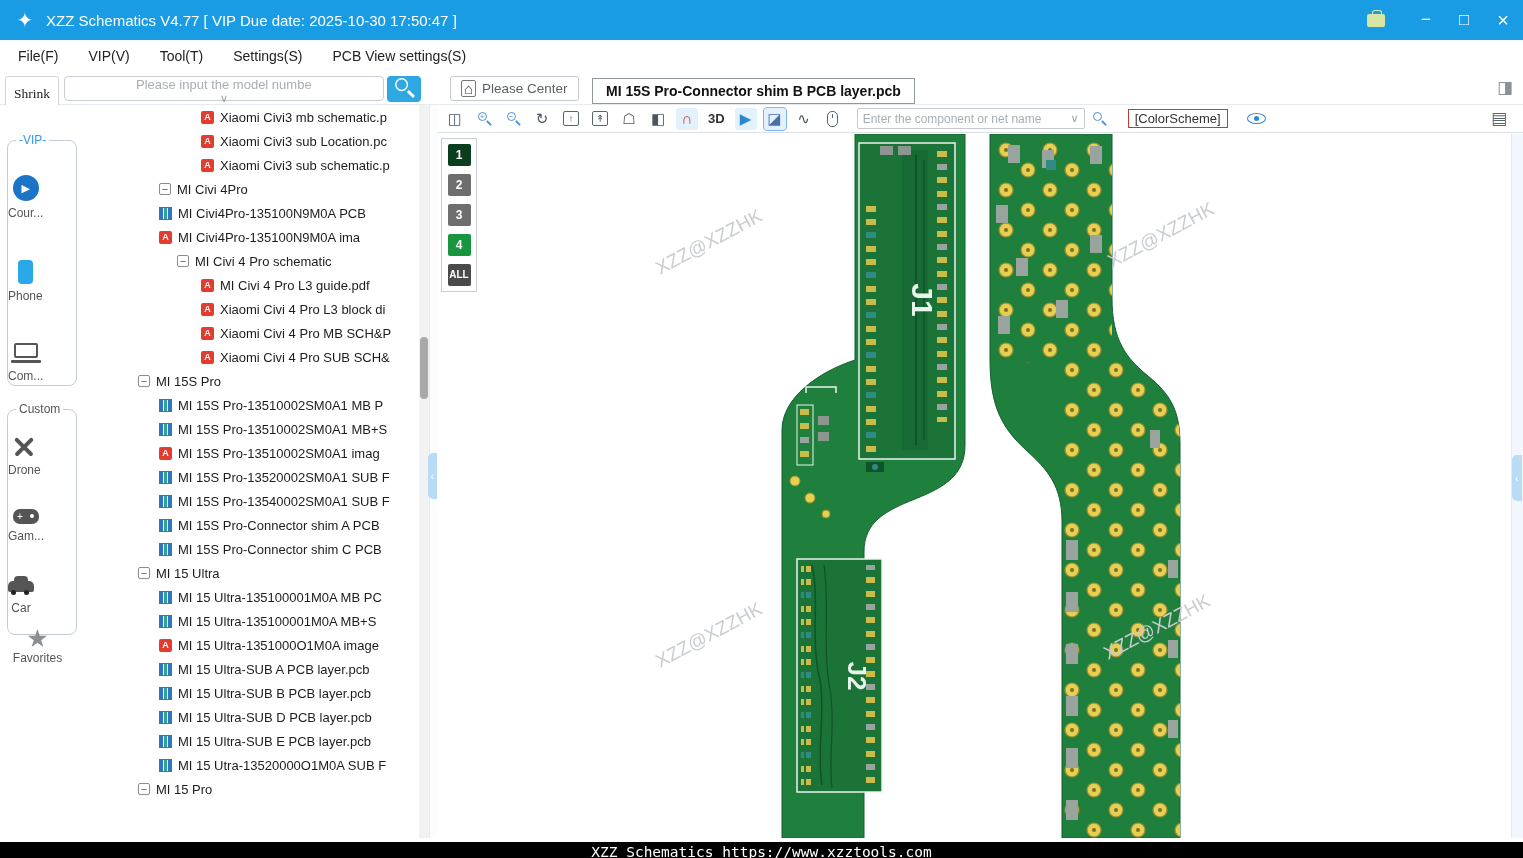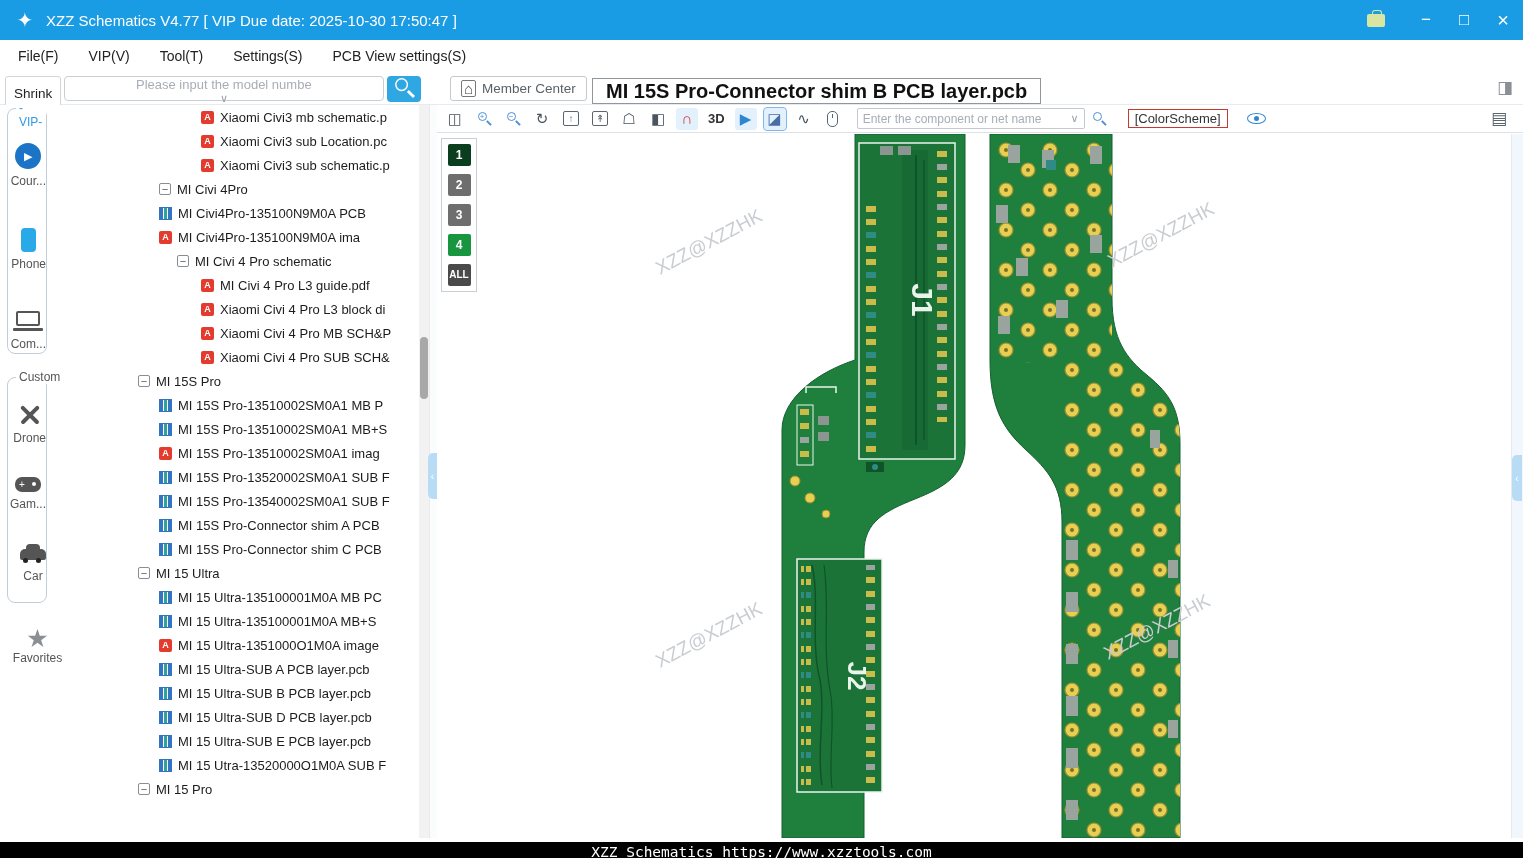--- a/index.html
+++ b/index.html
@@ -19,44 +19,44 @@
   .win-btn.close { font-size:20px; }
 
   
   .menubar { position:absolute; top:40px; left:0; right:0; height:32px; background:#fff;
     display:flex; align-items:center; gap:30px; padding-left:18px; font-size:14px; color:#222; }
   .menu-item { cursor:default; }
 
   
   .topbar { position:absolute; top:72px; left:0; right:0; height:33px; background:#fff; border-bottom:1px solid #E7EBEF; }
   .shrink-btn { position:absolute; left:5px; top:4px; height:35px; padding:0 8px; background:#fff;
-    border:1px solid #D0D5DA; border-radius:3px; font-size:13.5px; color:#222; }
+    border:1px solid #D0D5DA; border-radius:3px; font-size:13.5px; color:#222;font-family:Liberation Serif, serif; }
   .model-search { position:absolute; left:64px; top:4px; width:320px; height:25px; border:1px solid #C9CFD5;
     border-radius:4px; display:flex; align-items:center; padding:0 6px;flex-direction:column; }
   .model-search input { border:none; outline:none; flex:1; font-size:13px; color:#444;
     font-family:"Liberation Sans","DejaVu Sans",sans-serif; }
   .model-search input::placeholder { color:#A7AEB5; }
   .chev { color:#9AA0A6; font-size:11px; }
   .search-btn { position:absolute; left:387px; top:4px; width:34px; height:26px; background:#2EA7E2;
     border:none; border-radius:4px; display:flex; align-items:center; justify-content:center; }
   .search-btn .mag { transform:scale(1.45); }
   .member-btn { position:absolute; left:450px; top:4px; height:25px; border:1px solid #C3C9CF; border-radius:3px;
     background:#fff; display:flex; align-items:center; gap:6px; padding:0 10px; font-size:13.5px; color:#5A6168; }
   .home-glyph { font-size:15px; color:#444; border:1px solid #777; border-radius:2px; padding:0 2px; line-height:15px; }
   .doc-tab { position:absolute; left:592px; top:6px; height:26px; border:1px solid #8F969C; background:#fff;
-    display:flex; align-items:center; padding:0 13px; font-size:20px; font-weight:bold; color:#111; }
+    display:flex; align-items:center; padding:0 13px; font-size:14px; font-weight:bold; color:#111; }
   .panel-toggle { position:absolute; right:10px; top:7px; font-size:17px; color:#8A9096; line-height:17px; }
 
   
   .content { position:absolute; top:105px; left:0; right:0; bottom:20px; background:#fff; }
 
   
   .rail { position:absolute; left:0; top:0; width:75px; bottom:0; font-size:12px; color:#555; }
-  .rail-group { position:absolute; left:7px; width:40px; border:1px solid #C3CDD7; border-radius:8px;
-    display:flex; flex-direction:column; align-items:flex-end; }
+  .rail-group { position:absolute; left:7px; width:70px; border:1px solid #C3CDD7; border-radius:8px;
+    display:flex; flex-direction:column; align-items:flex-start;margin-top:32px; }
   .rail-group-label { position:absolute; top:-8px; left:8px; background:#fff; padding:0 3px; font-size:12px; }
   .vip-label { color:#2E9BE6; }
   .custom-label { color:#555; }
   #vipBox { top:3px; height:246px; padding-top:34px; gap:40px; }
   #customBox { top:272px; height:226px; padding-top:26px; gap:32px; }
   .rail-item { display:flex; flex-direction:column; align-items:center; gap:5px; }
   .fav-item { position:absolute; left:0; top:520px; width:75px; text-align:center; }
 
   .icon-play { width:26px; height:26px; border-radius:50%; background:#1B74C5; color:#fff;
     display:flex; align-items:center; justify-content:center; font-size:11px; }
@@ -166,21 +166,21 @@
     <button class="shrink-btn">Shrink</button>
     <div class="model-search">
       <input placeholder="Please input the model number or PCB" style="">
       <span class="chev">∨</span>
     </div>
     <button class="search-btn">
         <span id="searchBtnMag"><span class="mag" style="color: rgb(255, 255, 255);"><span class="lens"></span><span class="tail"></span></span></span>
       </button>
     <div class="member-btn">
       <span class="home-glyph">⌂</span>
-      <span>Member Center</span>
+      <span>Please Center</span>
     </div>
     <div class="doc-tab">
       <span>MI 15S Pro-Connector shim B PCB layer.pcb</span>
     </div>
     <span class="panel-toggle">◨</span>
   </div>
 
   <div class="content">
 
     <div class="rail">

